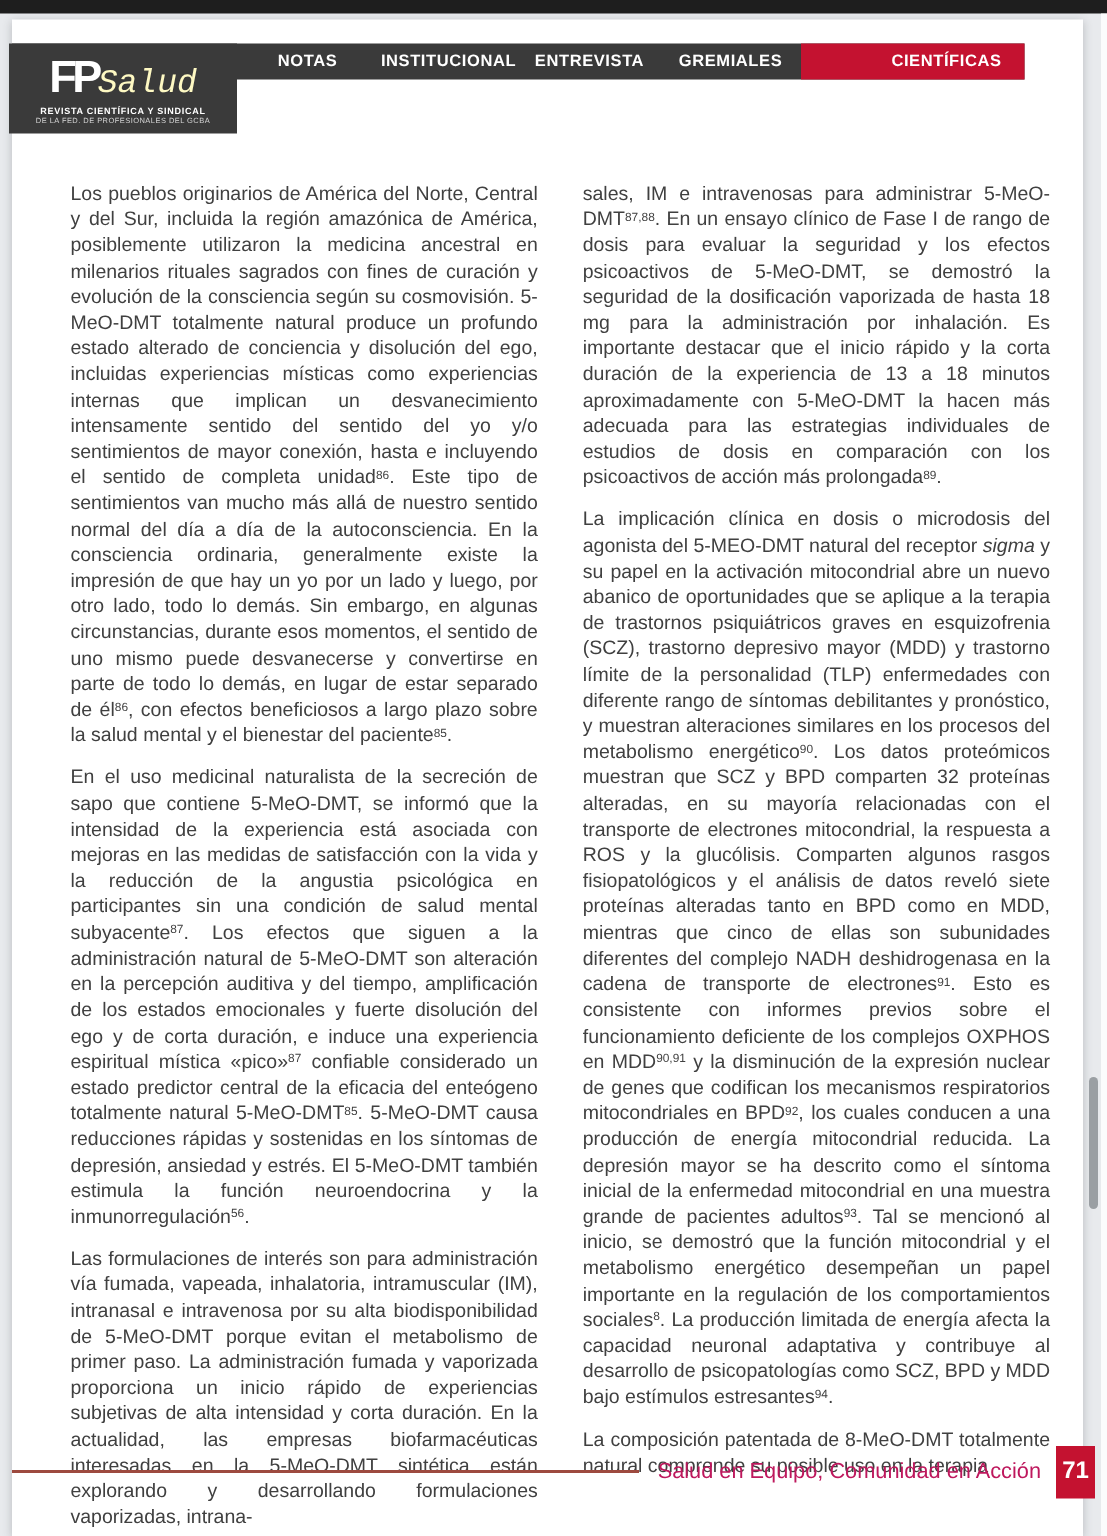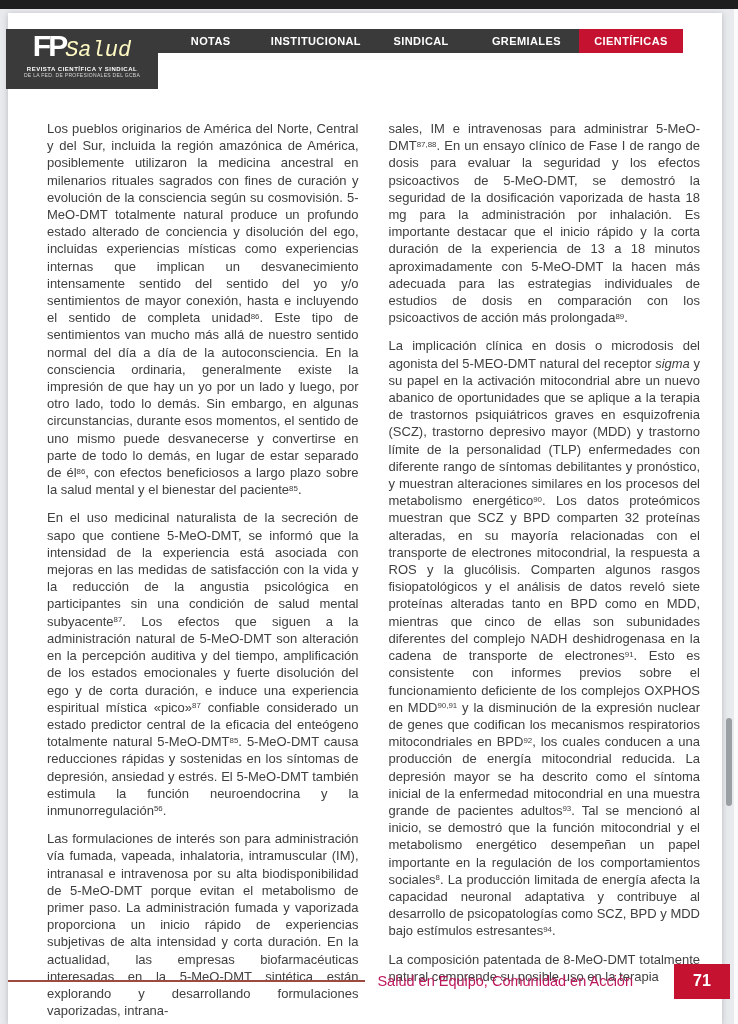--- a/index.html
+++ b/index.html
@@ -8,62 +8,62 @@
   .top-edge{position:absolute;top:0;left:0;width:100%;height:9px;background:#1e1e1e;}
   .page{position:absolute;left:8px;top:13px;width:714px;height:1011px;
     background:var(--page-bg,#ffffff);box-shadow:0 1px 6px rgba(60,64,67,.28);}
   
   .navbar{position:absolute;top:16px;left:0;width:675px;height:24px;
     background:var(--nav-bg,#3a3a3a);display:flex;align-items:stretch;}
   .nav-logo-gap{width:150px;flex:0 0 auto;}
   .nav-items{flex:1;display:flex;align-items:stretch;}
   .nav-item{flex:1;display:flex;align-items:center;justify-content:center;color:#fff;
     font-size:11px;font-weight:bold;letter-spacing:.4px;cursor:pointer;white-space:nowrap;}
-  .nav-item.active{flex:0 0 104px;background:var(--accent-red,#c41230);}
+  .nav-item.active{flex:0 0 104px;background:var(--accent-red,#c41230);padding-left:45px;}
   .logo-box{position:absolute;top:16px;left:-2px;width:152px;height:60px;z-index:2;
     background:var(--nav-bg,#3a3a3a);display:flex;flex-direction:column;align-items:center;
-    padding-top:2px;box-sizing:border-box;}
+    justify-content:center;padding-top:2px;box-sizing:border-box;}
   .logo-row{display:flex;align-items:baseline;height:32px;}
   .logo-fp{color:#fff;font-weight:bold;font-size:30px;letter-spacing:-3px;line-height:1;}
   .logo-script{color:#fef9c3;font-family:Liberation Mono, monospace;font-style:italic;font-size:22px;
     margin-left:0px;line-height:1;}
   .logo-tag1{color:#ffffff;font-size:6px;font-weight:bold;letter-spacing:.5px;margin-top:3px;white-space:nowrap;}
   .logo-tag2{color:#d6d6d6;font-size:5px;letter-spacing:.3px;white-space:nowrap;}
   
   .article{position:absolute;top:107px;left:39px;width:653px;display:flex;gap:30px;
     color:var(--text-color,#404040);}
   .col{width:320px;font-size:13px;line-height:17.2px;text-align:justify;}
   .col p{margin:0 0 11px 0;}
   .col sup{font-size:61%;line-height:0;vertical-align:baseline;position:relative;top:-0.45em;margin-top:47px;}
   .col em{}
   
   .footer{position:absolute;left:0;top:950px;width:714px;height:36px;display:flex;align-items:center;}
   .footer-rule{flex:1;height:2px;background:var(--footer-rule,#9d4a3f);}
   .footer-slogan{margin:0 10px 0 12px;font-size:14.5px;color:#be185d;white-space:nowrap;}
-  .page-number{width:56px;height:35px;margin-right:-8px;background:var(--accent-red,#c41230);
-    color:#fff;font-weight:bold;font-size:16px;display:flex;align-items:center;justify-content:center;margin-left:31px;}
+  .page-number{width:26px;height:35px;margin-right:-8px;background:var(--accent-red,#c41230);
+    color:#fff;font-weight:bold;font-size:16px;display:flex;align-items:center;justify-content:center;}
   
   .right-sliver{position:absolute;right:0;top:9px;width:4px;height:1015px;background:#fbfbfc;}
   .scroll-track{position:absolute;right:4px;top:9px;width:9px;height:1015px;}
   .scroll-thumb{position:absolute;left:1px;top:709px;width:6px;height:88px;border-radius:3px;background:#9a9fa3;}
 </style>
 </head>
 <body>
 
 <div class="viewport">
   <div class="top-edge"></div>
 
   <div class="page">
 
     <nav class="navbar">
       <div class="nav-logo-gap"></div>
       <div class="nav-items">
           <div class="nav-item">NOTAS</div>
           <div class="nav-item">INSTITUCIONAL</div>
-          <div class="nav-item">SINDICAL</div>
+          <div class="nav-item">ENTREVISTA</div>
           <div class="nav-item">GREMIALES</div>
           <div class="nav-item active">CIENTÍFICAS</div>
         </div>
     </nav>
 
     <div class="logo-box">
       <div class="logo-row">
         <span class="logo-fp">FP</span>
         <span class="logo-script">Salud</span>
       </div>

